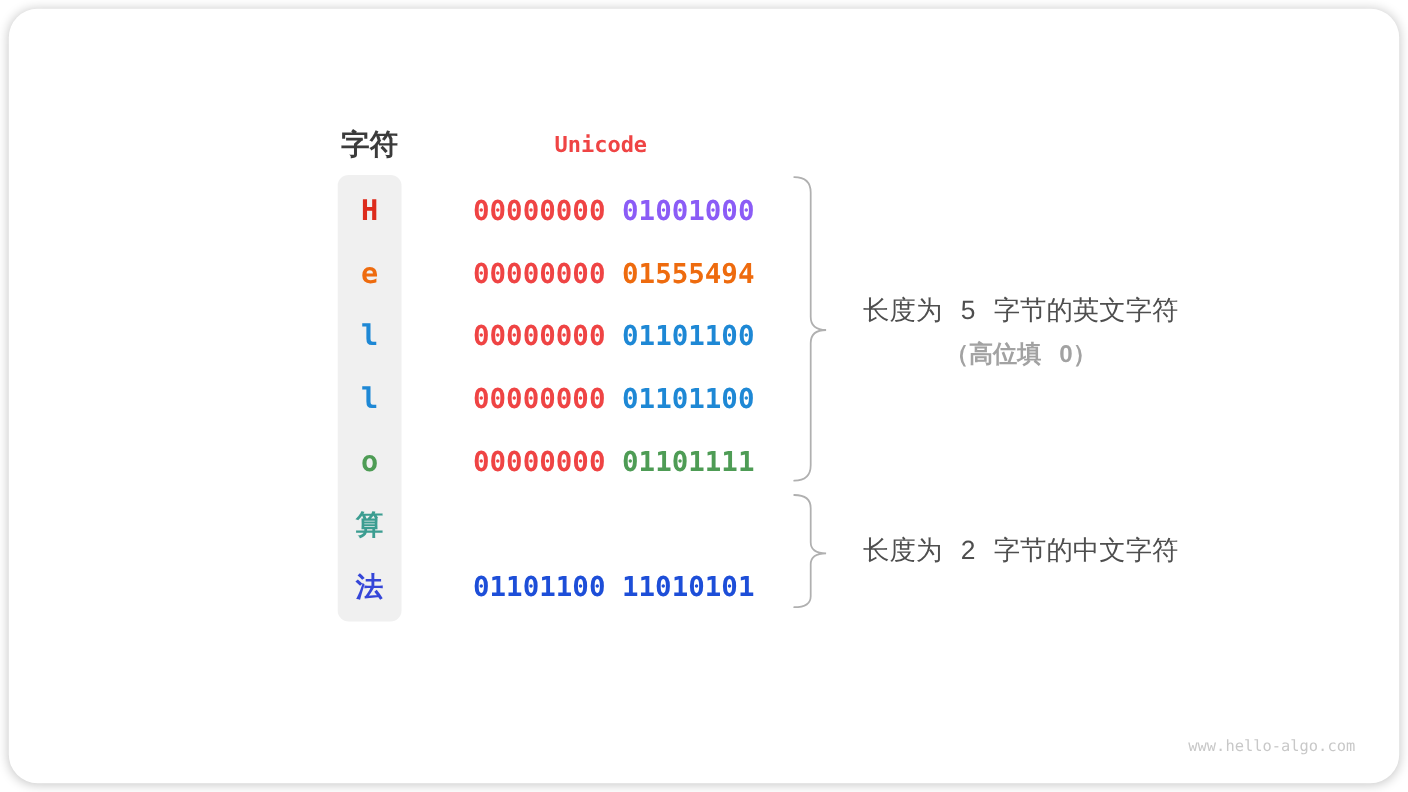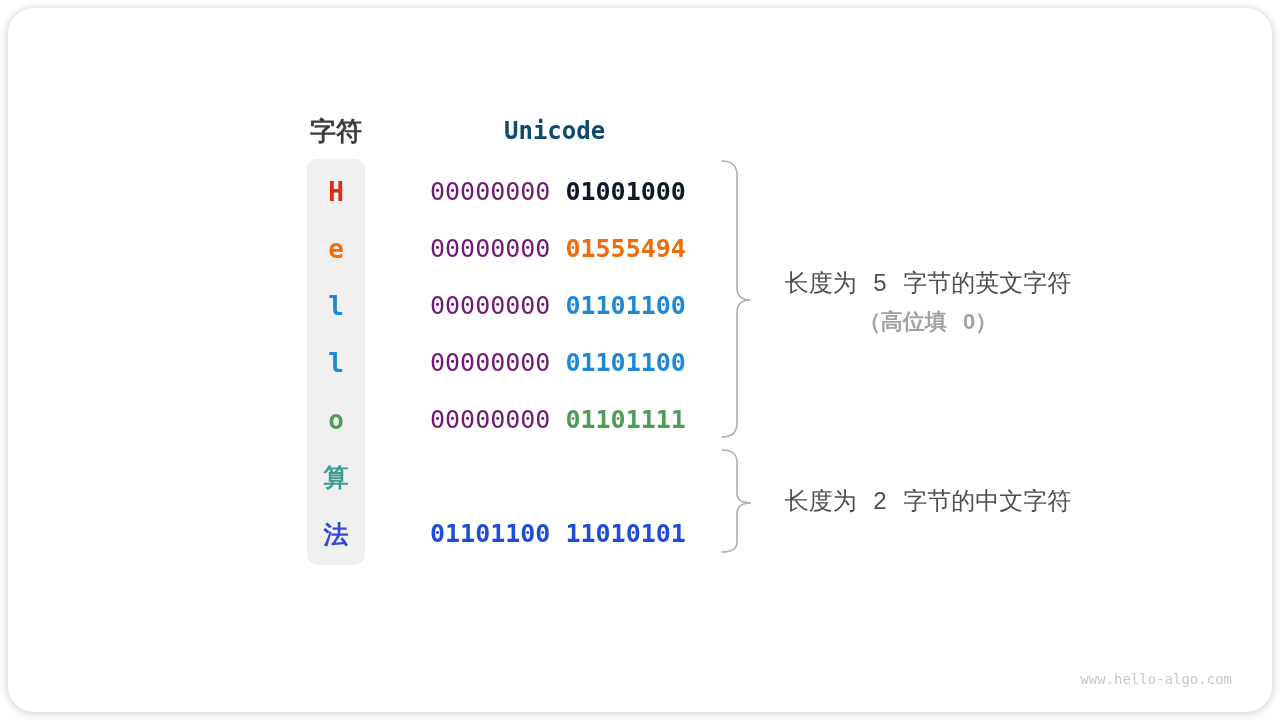--- a/index.html
+++ b/index.html
@@ -25,22 +25,22 @@
     position: absolute;
     left: 303px; top: 116px; width: 66px; height: 30px;
     text-align: center;
     font-size: 26px; font-weight: bold; line-height: 30px;
     color: #3b3b3b;
   }
   .hdr-unicode {
     position: absolute;
     left: 504px; top: 116px; height: 30px;
     font-family: "DejaVu Sans Mono", monospace;
-    font-size: 24px; font-weight: bold; line-height: 30px;
-    color: #0c4a6e;
+    font-size: 20px; font-weight: bold; line-height: 30px;
+    color: #ef4444;
   }
   .char-col-bg {
     position: absolute;
     left: 307px; top: 159px; width: 58px; height: 406px;
     background: #f0f0f0;
     border-radius: 10px;
   }
   .row {
     position: absolute;
     left: 0; width: 100%; height: 32px;
@@ -62,22 +62,22 @@
   }
   .cbin {
     position: absolute;
     left: 430px; height: 32px;
     line-height: 32px;
     font-family: "DejaVu Sans Mono", monospace;
     font-size: 25px;
     white-space: pre;
   }
   .bits-pad {
-    color: #701a75;
-    font-weight: normal;
+    color: #ef4444;
+    font-weight: bold;
   }
   .bits-code {
     font-weight: bold;
   }
   .brace {
     position: absolute;
   }
   .annotation {
     position: absolute;
     left: 728px; width: 400px;
@@ -107,21 +107,21 @@
 <div class="page">
   <div class="card"></div>
 
   <div class="hdr-char">字符</div>
   <div class="hdr-unicode">Unicode</div>
 
   <div class="char-col-bg"></div>
 
   <div class="row latin" style="top:176px">
     <div class="cchar" style="color: rgb(221, 43, 28);">H</div>
-    <div class="cbin"><span class="bits-pad">00000000 </span><span class="bits-code" style="color: #0f172a;">01001000</span></div>
+    <div class="cbin"><span class="bits-pad">00000000 </span><span class="bits-code" style="color: #8b5cf6;">01001000</span></div>
   </div>
   <div class="row latin" style="top:233px">
     <div class="cchar" style="color: rgb(238, 107, 14);">e</div>
     <div class="cbin"><span class="bits-pad">00000000 </span><span class="bits-code" style="color: rgb(238, 107, 14);">01555494</span></div>
   </div>
   <div class="row latin" style="top:290px">
     <div class="cchar" style="color: rgb(30, 136, 213);">l</div>
     <div class="cbin"><span class="bits-pad">00000000 </span><span class="bits-code" style="color: rgb(30, 136, 213);">01101100</span></div>
   </div>
   <div class="row latin" style="top:347px">

